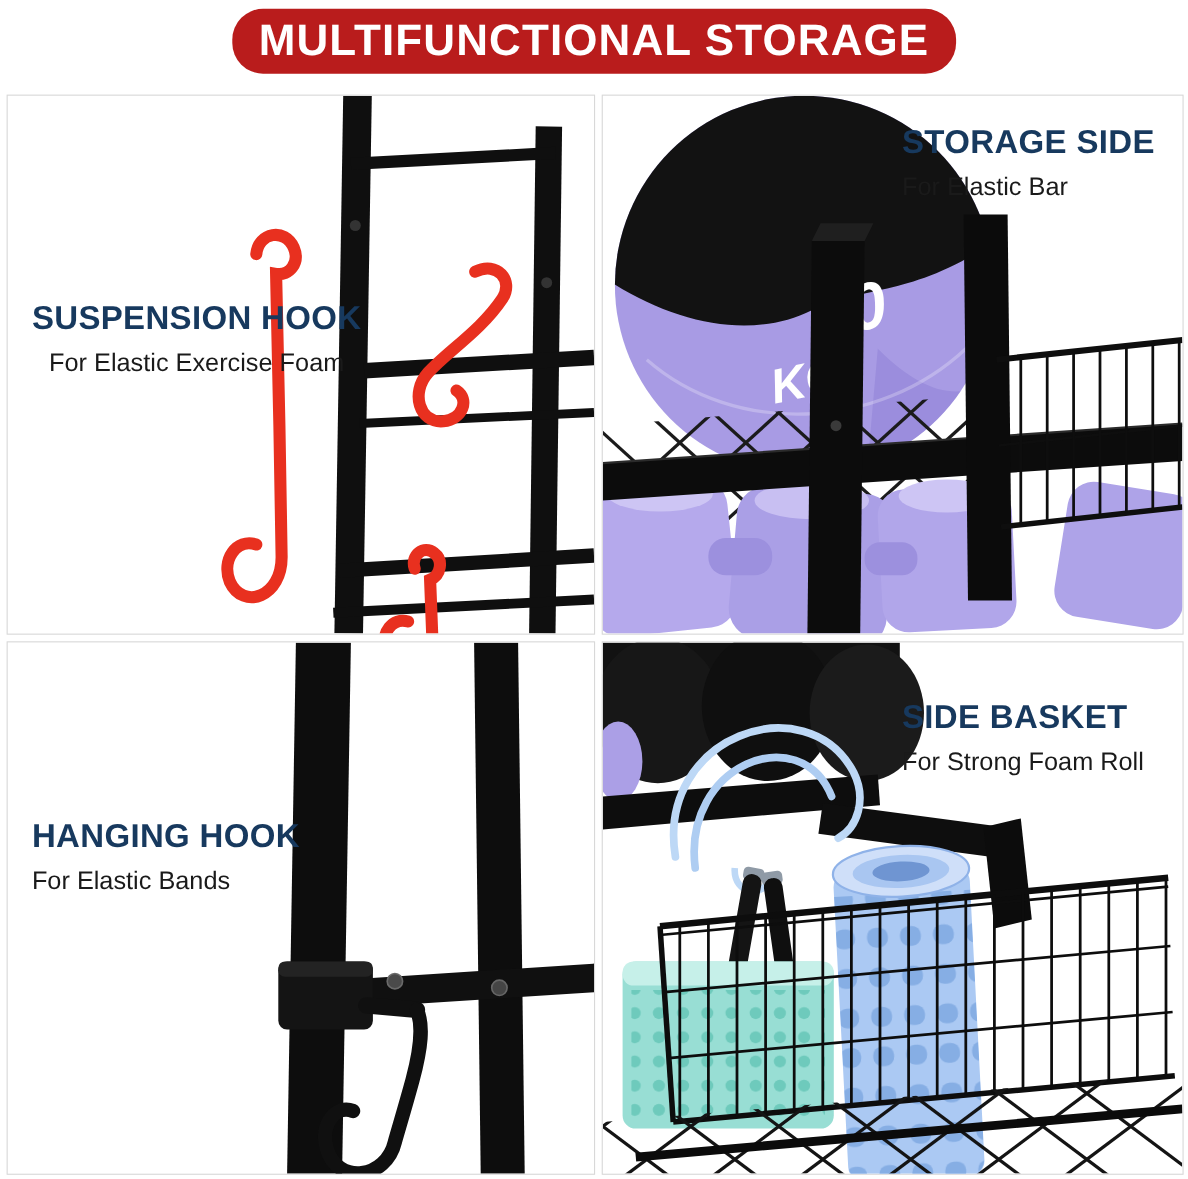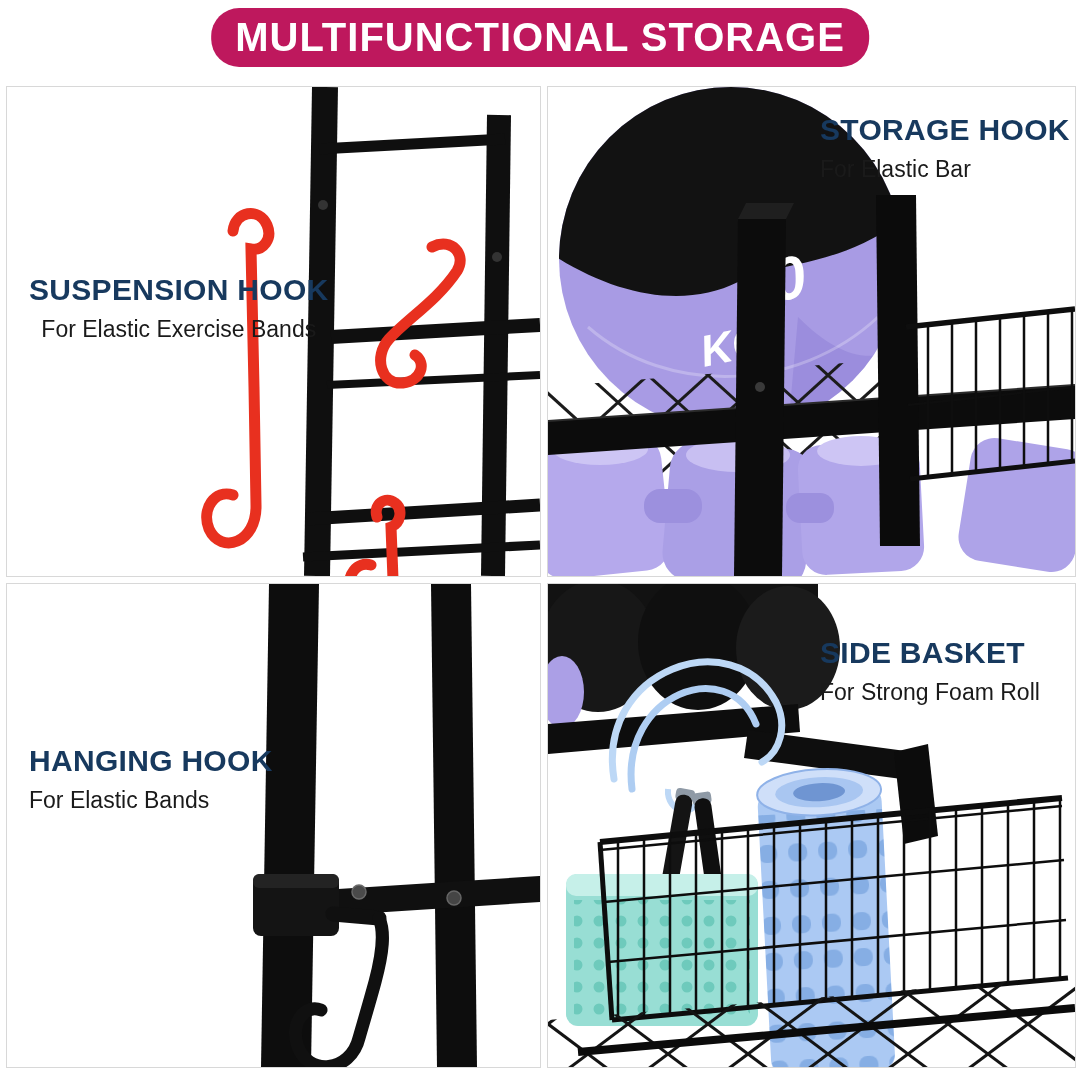--- a/index.html
+++ b/index.html
@@ -2,21 +2,21 @@
 <html><head>
 <meta charset="utf-8">
 <style>
   html,body{margin:0;padding:0;background:#ffffff;}
   .stage{
     position:relative;width:1080px;height:1072px;background:#ffffff;
     font-family:"Liberation Sans", sans-serif;overflow:hidden;
   }
   .banner{
     position:absolute;top:8px;left:50%;transform:translateX(-50%);
-    background:#be185d;padding:7px 24px;border-radius:28px;
+    background:#b91c1c;padding:7px 24px;border-radius:28px;
   }
   .banner h1{
     margin:0;color:#ffffff;font-size:40px;font-weight:bold;
     letter-spacing:1px;white-space:nowrap;
   }
   .panel{
     position:absolute;background:#ffffff;border:1px solid #d8d8d8;overflow:hidden;
   }
   .p1{left:6px;top:86px;width:533px;height:489px;}
   .p2{left:547px;top:86px;width:527px;height:489px;}
@@ -58,21 +58,21 @@
       <circle cx="316" cy="118" r="5" fill="#333"></circle>
       <circle cx="490" cy="170" r="5" fill="#333"></circle>
       <g stroke="#e8301f" fill="none" stroke-linecap="round">
         <path d="M226 144 C228 124 252 120 260 138 C266 152 256 164 244 162 L247 300 L249 418 C250 456 214 468 202 442 C194 422 208 402 226 408" stroke-width="11"></path>
         <path d="M425 160 C445 150 460 168 450 184 C430 214 400 232 382 252 C366 270 374 298 396 296 C414 294 420 276 408 268" stroke-width="11"></path>
         <path d="M370 430 C366 418 378 408 388 416 C396 422 394 436 384 440 L386 492 C387 520 352 528 344 504 C339 488 350 474 364 478" stroke-width="11"></path>
       </g>
     </svg>
     <div class="caption cap1">
       <h2>SUSPENSION HOOK</h2>
-      <p>For Elastic Exercise Bands</p>
+      <p>For Elastic Exercise Foam</p>
     </div>
   </section>
 
   <section class="panel p2">
     <svg viewBox="0 0 527 489">
       <defs>
         <clipPath id="p2ball">
             <circle cx="183" cy="172" r="172"></circle>
           </clipPath>
         <clipPath id="p2grid">
@@ -140,21 +140,21 @@
         <path d="M380 238 L380 390" stroke-width="2.5"></path>
           <path d="M404 235 L404 387" stroke-width="2.5"></path>
         <path d="M428 233 L428 385" stroke-width="2.5"></path>
           <path d="M452 230 L452 382" stroke-width="2.5"></path>
         <path d="M476 227 L476 379" stroke-width="2.5"></path>
           <path d="M500 225 L500 377" stroke-width="2.5"></path>
         <path d="M524 222 L524 374" stroke-width="2.5"></path>
       </g>
     </svg>
     <div class="caption cap2">
-      <h2>STORAGE HOOK</h2>
+      <h2>STORAGE SIDE</h2>
       <p>For Elastic Bar</p>
     </div>
   </section>
 
   <section class="panel p3">
     <svg viewBox="0 0 533 483">
       <g>
         <polygon points="262,0 312,0 304,483 254,483" fill="#0d0d0d"></polygon>
         <polygon points="424,0 464,0 470,483 430,483" fill="#0d0d0d"></polygon>
       </g>

